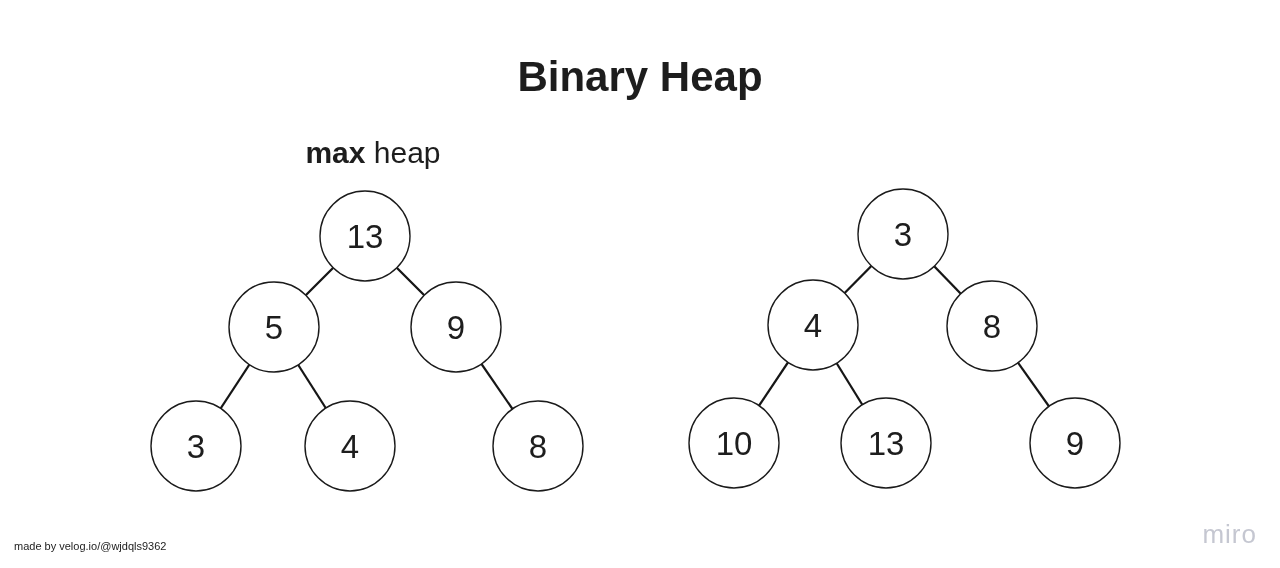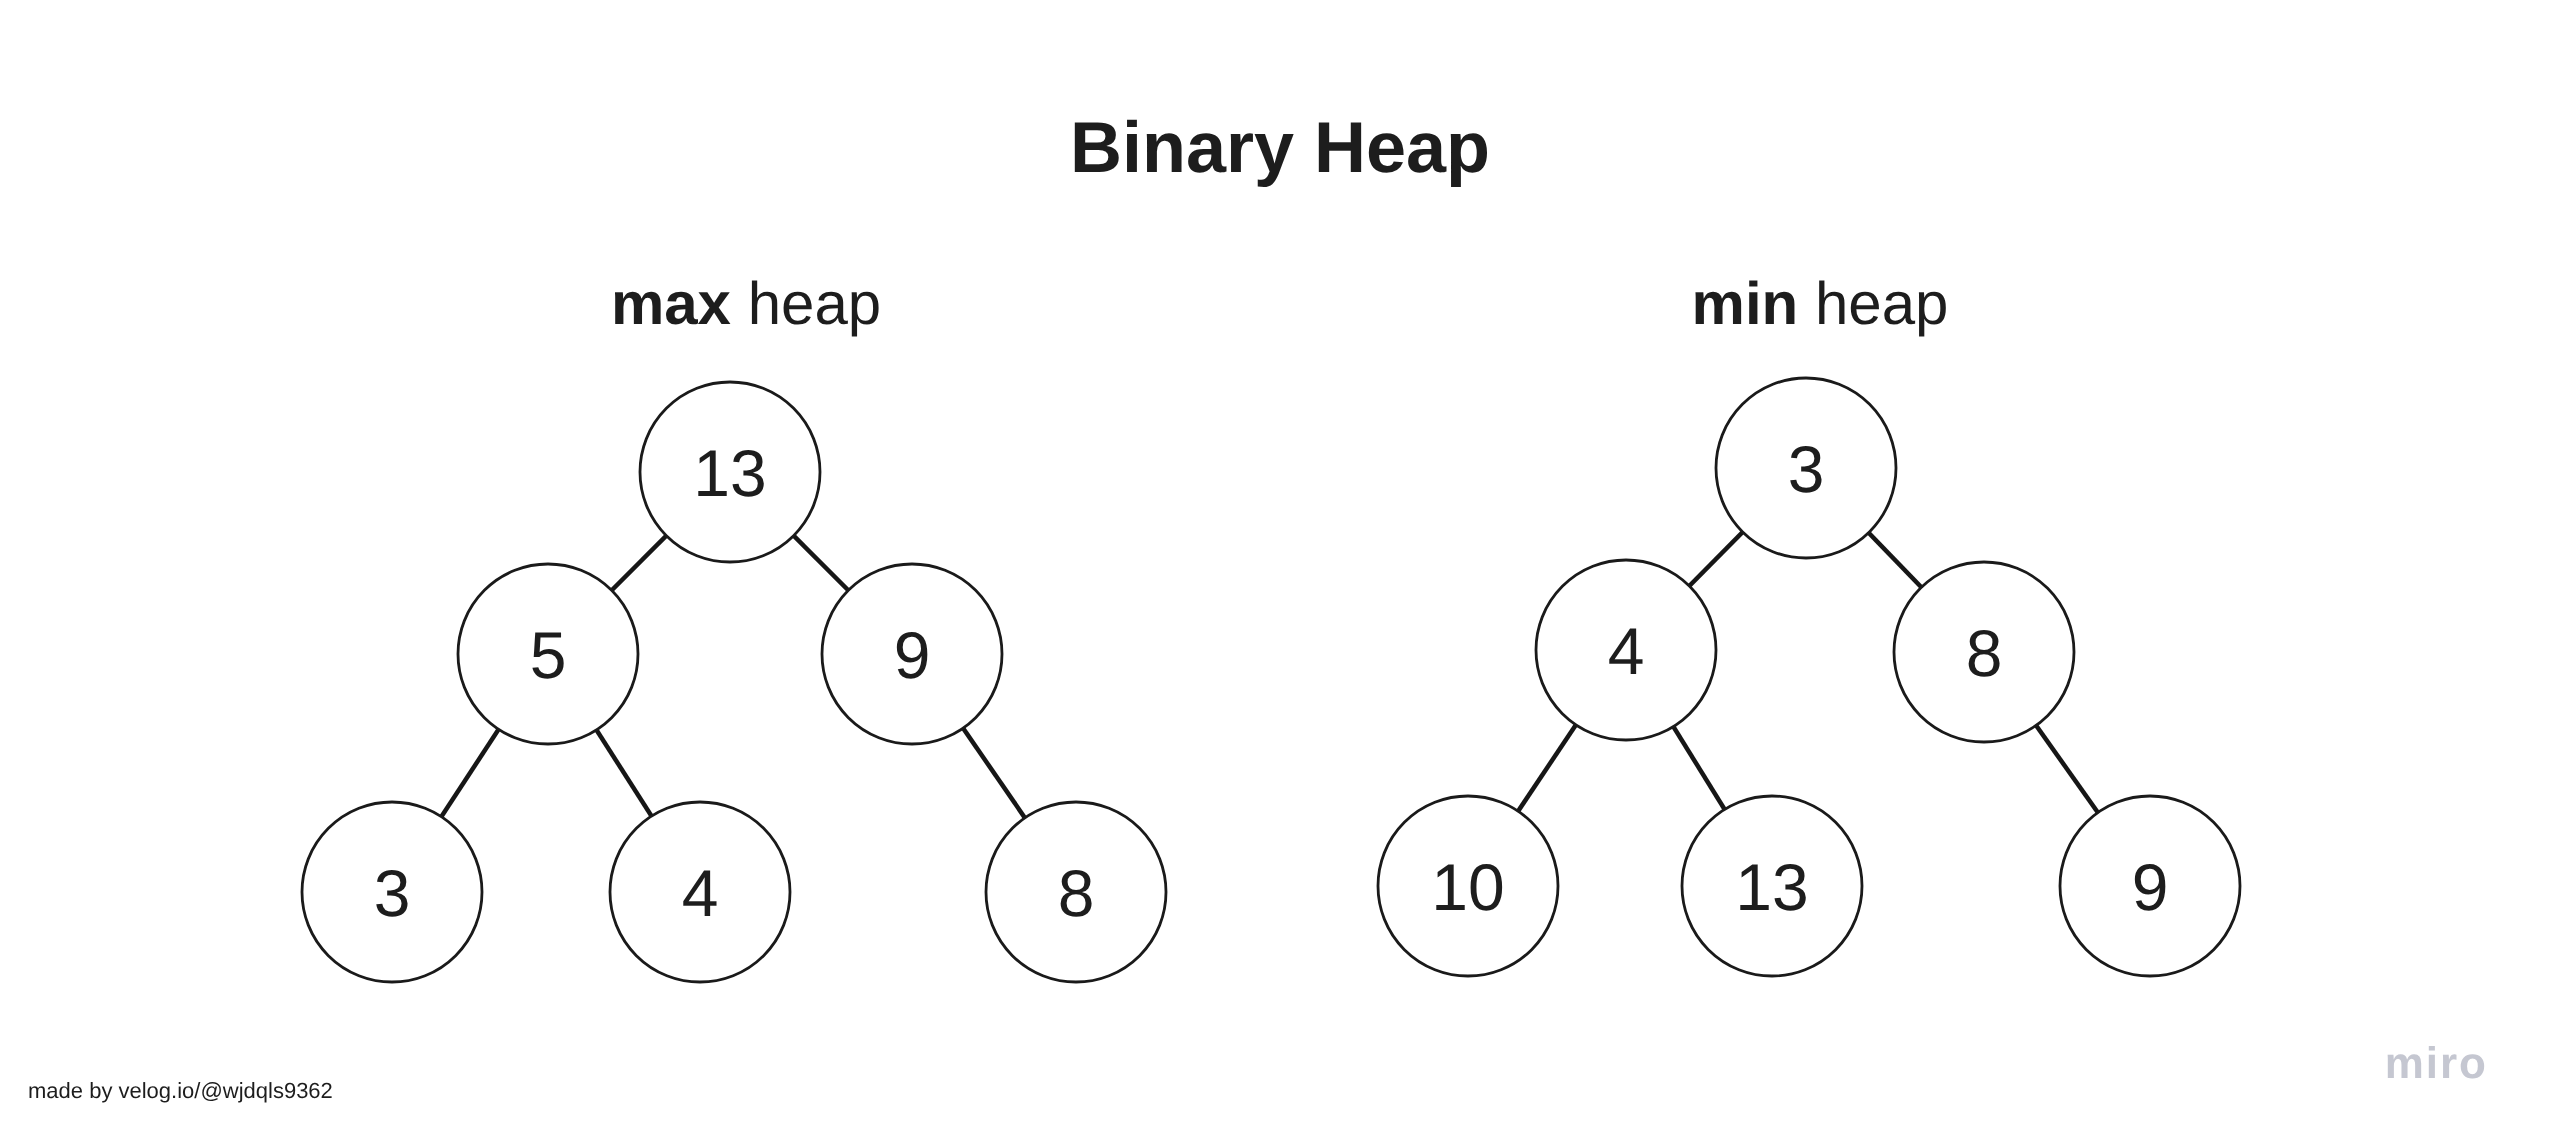--- a/index.html
+++ b/index.html
@@ -14,21 +14,21 @@
     background: var(--background, #ffffff);
     font-family: "Liberation Sans", "DejaVu Sans", sans-serif;
     overflow: hidden;
   }
   .page-title {
     position: absolute;
     top: 52px;
     left: 0;
     width: 100%;
     text-align: center;
-    font-size: 36px;
+    font-size: 42px;
     font-weight: 700;
     color: var(--text, #1d1d1d);
     line-height: 1.2;
   }
   .tree-label {
     position: absolute;
     top: 138px;
     transform: translateX(-50%);
     font-size: 30px;
     font-weight: 400;
@@ -65,38 +65,37 @@
   .attribution {
     position: absolute;
     left: 14px;
     top: 540px;
     font-size: 11px;
     color: var(--text, #1d1d1d);
     line-height: 1.1;
   }
   .watermark {
     position: absolute;
-    right: 36px;
+    right: 23px;
     top: 520px;
-    font-size: 22px;
-    font-weight: 700;
+    font-size: 26px;
+    font-weight: 400;
     letter-spacing: 1px;
     color: var(--watermark, #c5c7d1);
     line-height: 1.1;
   }
 </style>
 </head>
 <body>
 
 <div class="canvas">
   <div class="page-title">Binary Heap</div>
 
   <div class="tree-label max-label"><span class="label-bold">max</span><span> heap</span></div>
 
-  <div class="tree-label min-label"><span class="label-bold">min</span><span> heap</span></div>
 
   <svg id="diagram-svg" class="diagram-svg" viewBox="0 0 1280 568">
       <g>
         <line x1="365" y1="236" x2="274" y2="327" class="edge"></line>
         <line x1="365" y1="236" x2="456" y2="327" class="edge"></line>
         <line x1="274" y1="327" x2="196" y2="446" class="edge"></line>
         <line x1="274" y1="327" x2="350" y2="446" class="edge"></line>
         <line x1="456" y1="327" x2="538" y2="446" class="edge"></line>
         <circle cx="365" cy="236" r="45" class="node-circle"></circle>
         <text x="365" y="236" dy="0.36em" text-anchor="middle" class="node-value">13</text>

